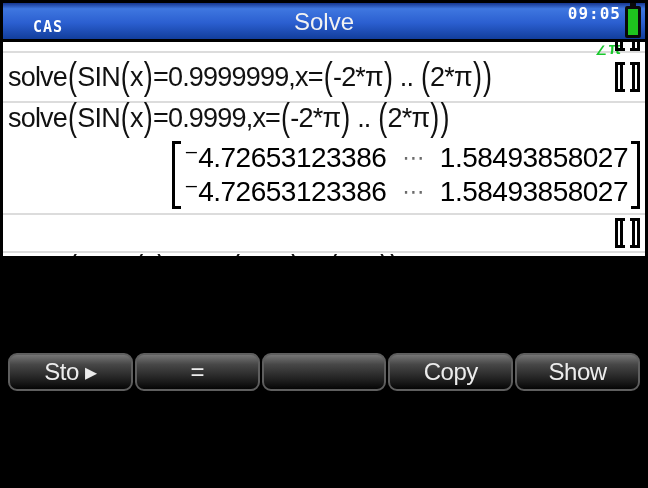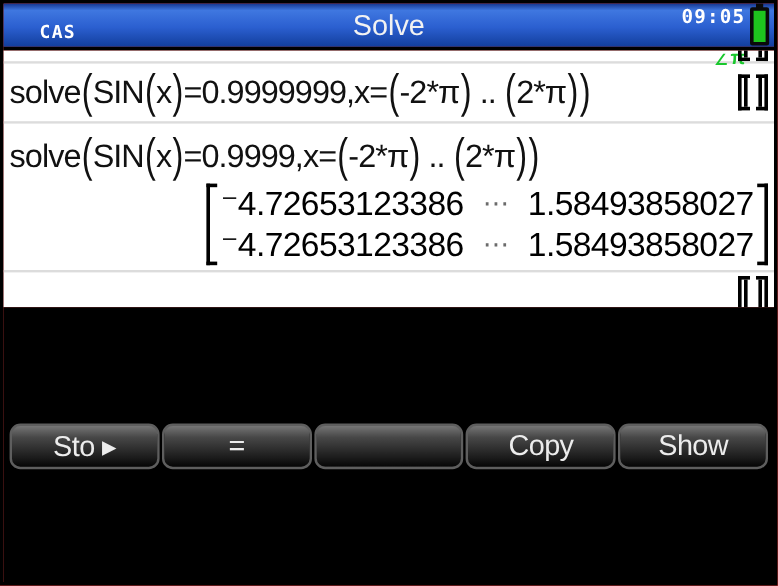--- a/index.html
+++ b/index.html
@@ -1,19 +1,19 @@
 <!DOCTYPE html>
 <html><head>
 <meta charset="utf-8">
 <style>
   * { margin:0; padding:0; box-sizing:border-box; }
   html,body { width:648px; height:488px; }
   body { font-family:"Liberation Sans","DejaVu Sans",sans-serif; background:#000; }
 
-  .screen { width:648px; height:488px; border:3px solid #000; display:flex; flex-direction:column; background:#ef4444; }
+  .screen { width:648px; height:488px; border:3px solid #000; display:flex; flex-direction:column; background:#fef9c3; }
 
   
   .titlebar {
     height:39px; flex:0 0 39px; position:relative;
     background:linear-gradient(180deg,#16368f 0%,#3f77e0 16%,#2b5fd0 55%,#123e9c 100%);
     border-bottom:3px solid #000;
     display:flex; align-items:center;
   }
   .app-label {
     position:absolute; left:30px; bottom:3px;
@@ -36,21 +36,21 @@
   
   .history { flex:1; background:#fff; display:flex; flex-direction:column; overflow:hidden; }
   .sep { flex:0 0 2px; background:#dcdcdc; }
   .row { display:flex; align-items:center; padding:0 5px; }
   .inp { font-size:27px; letter-spacing:-0.8px; white-space:nowrap; color:#111; }
   .par { display:inline-block; transform:scaleY(1.45); transform-origin:50% 54%; font-weight:300; padding:0 1px; }
 
   .row-partial { flex:0 0 9px; overflow:hidden; justify-content:flex-end; }
   .row-partial .em { margin-top:-22px; }
   .row-1 { flex:0 0 48px; }
-  .row-2 { flex:0 0 110px; flex-direction:column; align-items:stretch; justify-content:flex-end; padding-top:12px; padding-bottom:4px;gap:7px; }
+  .row-2 { flex:0 0 110px; flex-direction:column; align-items:stretch; justify-content:space-between; padding-top:0; padding-bottom:4px; }
   .row-3 { flex:0 0 36px; justify-content:flex-end; }
   .row-4 { flex:0 0 72px; flex-direction:column; align-items:stretch; justify-content:space-between; padding-top:2px; padding-bottom:4px; }
   .spacer { flex:1; }
 
   
   .em { display:inline-flex; gap:5px; height:30px; flex:0 0 auto; }
   .em .b { position:relative; width:10px; }
   .em .b.l { border:3px solid #000; border-right:none; }
   .em .b.l::after { content:""; position:absolute; left:2px; top:0; bottom:0; width:3px; background:#000; }
   .em .b.r { border:3px solid #000; border-left:none; }

